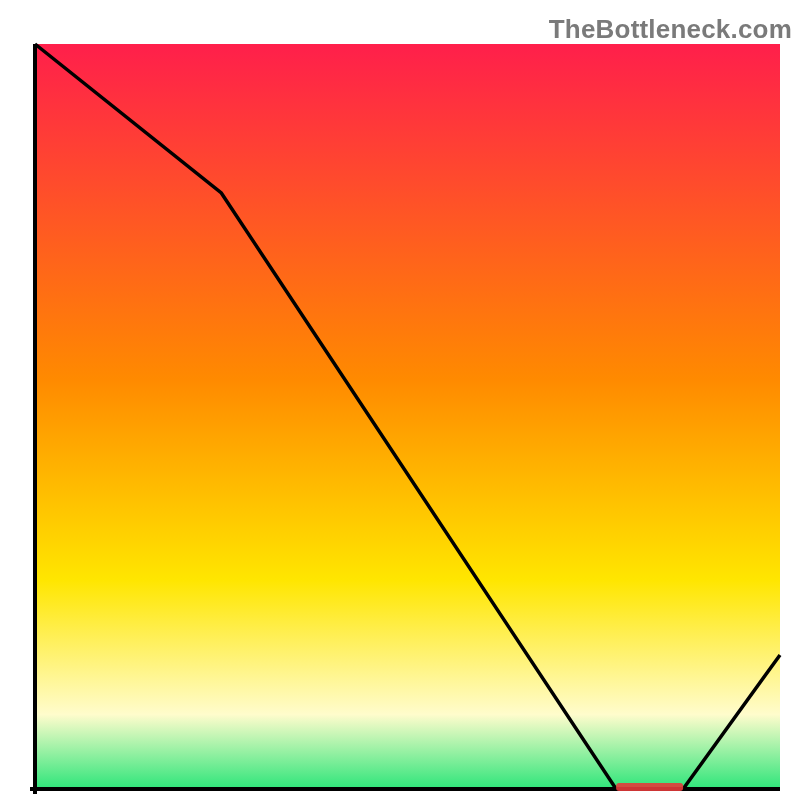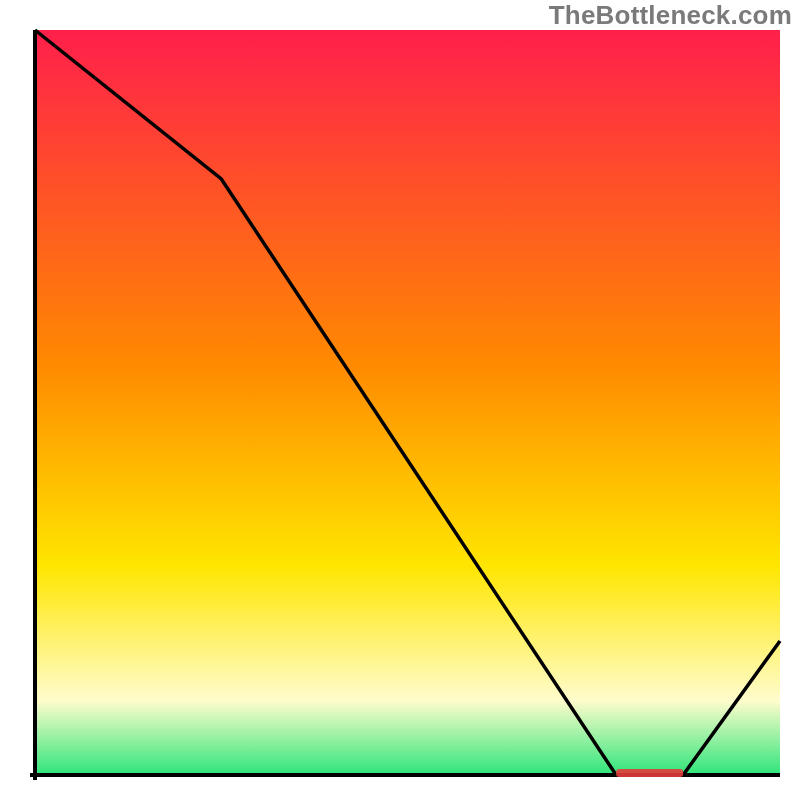--- a/index.html
+++ b/index.html
@@ -7,20 +7,21 @@
     padding: 0;
     width: 800px;
     height: 800px;
     font-family: Arial, Helvetica, sans-serif;
     background: #ffffff;
   }
   .wrap {
     position: relative;
     width: 800px;
     height: 684px;
+    margin-top: 14px;
   }
   .watermark {
     position: absolute;
     top: 0;
     right: 8px;
     font-size: 26px;
     font-weight: 600;
     color: #7a7a7a;
     letter-spacing: 0.2px;
   }

